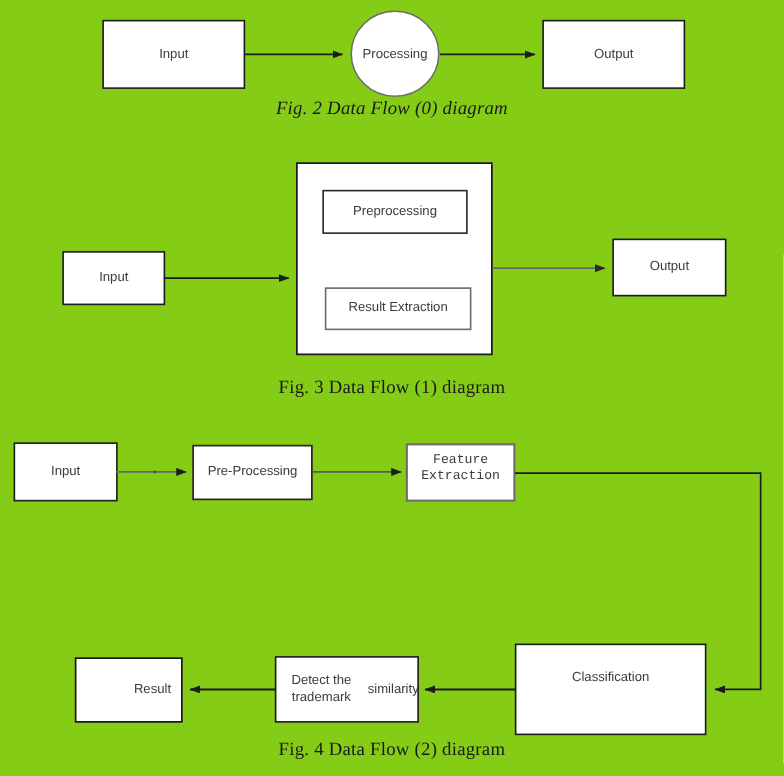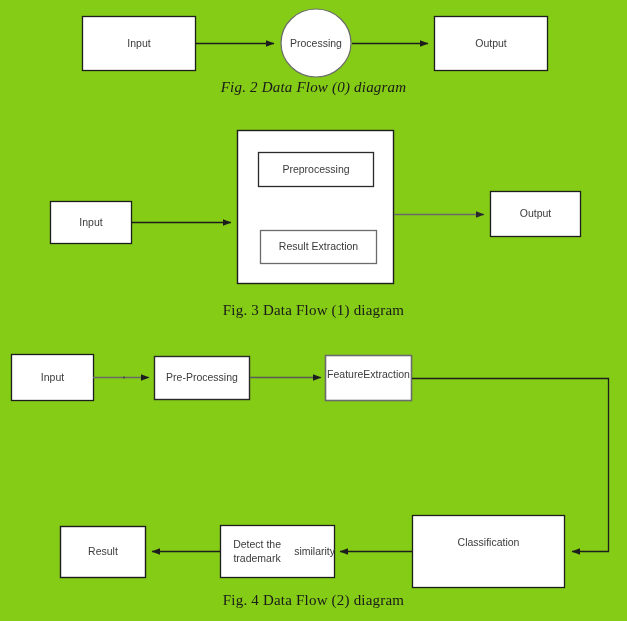--- a/index.html
+++ b/index.html
@@ -129,29 +129,29 @@
   <div class="node-label" style="left:260px; top:230px; width:117px; height:34px;">Result Extraction</div>
 
   <div class="node-label" style="left:490px; top:191px; width:91px; height:46px;">Output</div>
 
   <div class="caption" style="left:0; top:302px;">Fig. 3 Data Flow (1) diagram</div>
 
   <div class="node-label" style="left:11px; top:354px; width:83px; height:47px;">Input</div>
 
   <div class="node-label" style="left:154px; top:356px; width:96px; height:44px;">Pre-Processing</div>
 
-  <div class="node-label" style="left:325px; top:355px; width:87px; height:40px; ">
+  <div class="node-label" style="left:325px; top:355px; width:87px; height:40px; flex-direction:column;font-family:Liberation Mono, monospace;">
     <span>Feature</span>
     <span>Extraction</span>
   </div>
 
   <div class="node-label" style="left:412px; top:515px; width:153px; height:55px;">Classification</div>
 
   <div class="node-label" style="left:220px; top:525px; width:115px; height:53px; flex-direction:row;">
     <span>Detect the trademark</span>
     <span>similarity</span>
   </div>
 
-  <div class="node-label" style="left:60px; top:526px; width:86px; height:52px;">Result</div>
+  <div class="node-label" style="left:60px; top:526px; width:86px; height:52px;padding-left:19px;">Result</div>
 
   <div class="caption" style="left:0; top:592px;">Fig. 4 Data Flow (2) diagram</div>
 
 </div>
 
 </body></html>

